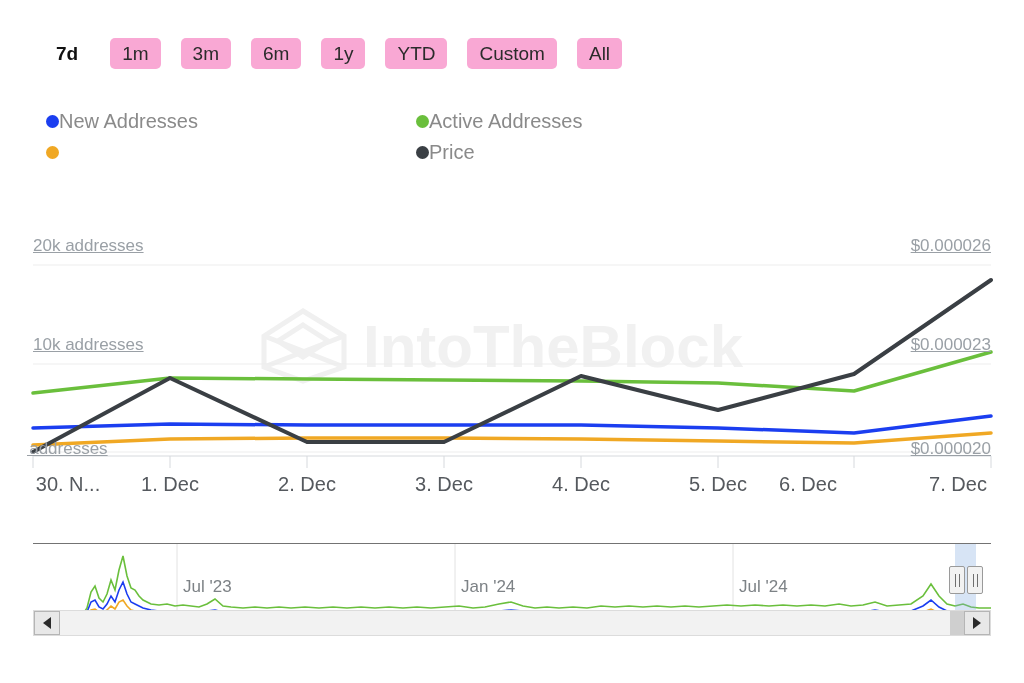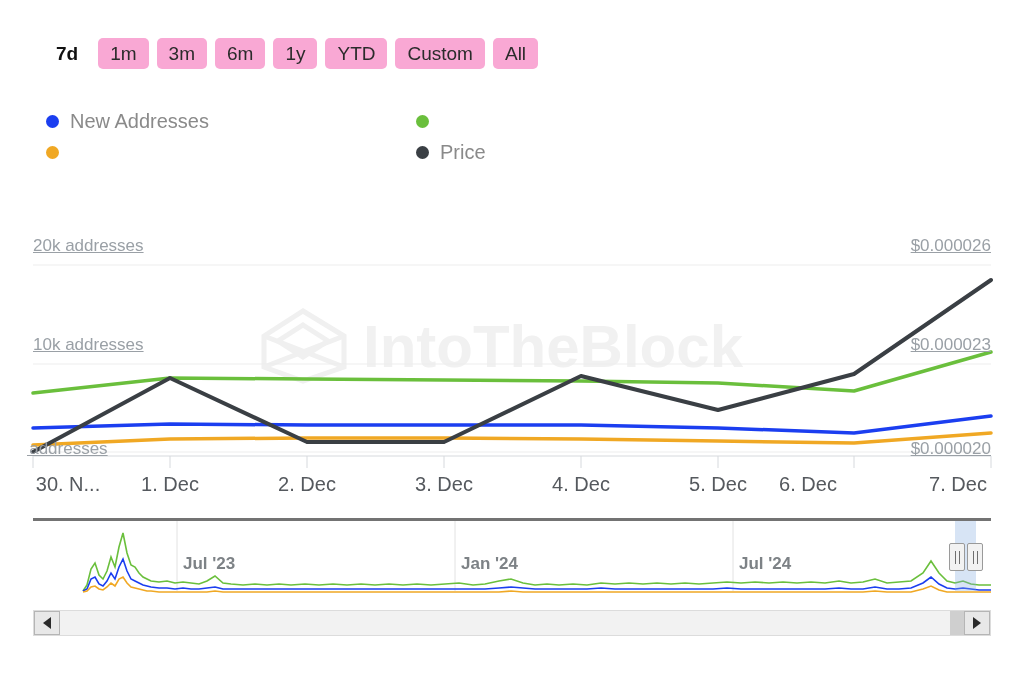--- a/index.html
+++ b/index.html
@@ -16,21 +16,21 @@
     color: #333;
   }
 
   
   .range-bar {
     position: absolute;
     left: 44px;
     top: 38px;
     display: flex;
     align-items: center;
-    gap: 8px;
+    gap: 20px;
   }
   .range-btn {
     font-size: 19px;
     color: #2b2b2b;
     padding: 6px 12px;
     border-radius: 5px;
     background: #f9a8d4;
     line-height: 1;
     cursor: pointer;
     user-select: none;
@@ -48,21 +48,20 @@
     left: 46px;
     top: 110px;
     width: 620px;
     display: grid;
     grid-template-columns: 370px auto;
     grid-row-gap: 8px;
   }
   .legend-item {
     display: flex;
     align-items: center;
-    gap: 11px;
     cursor: pointer;
   }
   .legend-dot {
     width: 13px;
     height: 13px;
     border-radius: 50%;
     flex: 0 0 auto;
   }
   .legend-label {
     font-size: 20px;
@@ -107,26 +106,25 @@
     width: 520px;
     height: 80px;
     opacity: 1;
     pointer-events: none;
   }
 
   
   .navigator {
     position: absolute;
     left: 33px;
-    top: 518px;
+    top: 543px;
     width: 958px;
     height: 76px;
-    border-top: 3px solid #737373;
+    border-top: 1px solid #737373;
     box-sizing: border-box;
-    font-weight: bold;
   }
   .nav-svg { display: block; }
   .nav-tick-label {
     position: absolute;
     font-size: 17px;
     color: #7d8286;
     white-space: nowrap;
   }
   .nav-selection {
     position: absolute;
@@ -210,20 +208,21 @@
   <div class="range-btn">All</div>
 </div>
 
 <div class="legend">
   <div class="legend-item">
     <span class="legend-dot" style="background:#1b3ef0"></span>
     <span class="legend-label">New Addresses</span>
   </div>
   <div class="legend-item">
     <span class="legend-dot" style="background:#6abf3c"></span>
+    <span class="legend-label">Active Addresses</span>
   </div>
   <div class="legend-item">
     <span class="legend-dot" style="background:#f0a824"></span>
   </div>
   <div class="legend-item">
     <span class="legend-dot" style="background:#3a3f44"></span>
     <span class="legend-label">Price</span>
   </div>
 </div>
 

